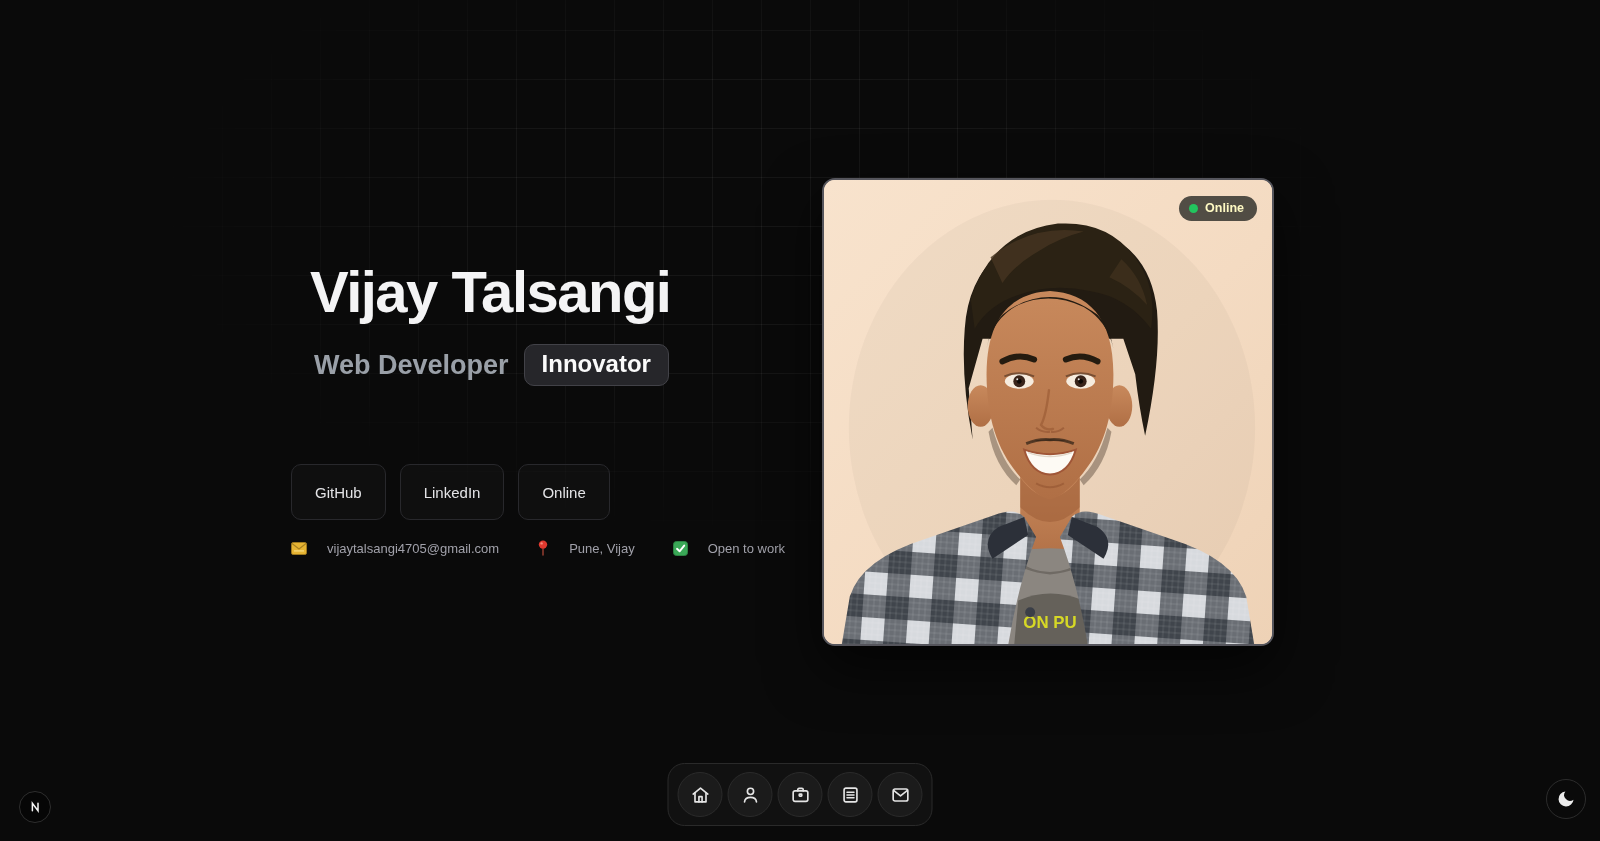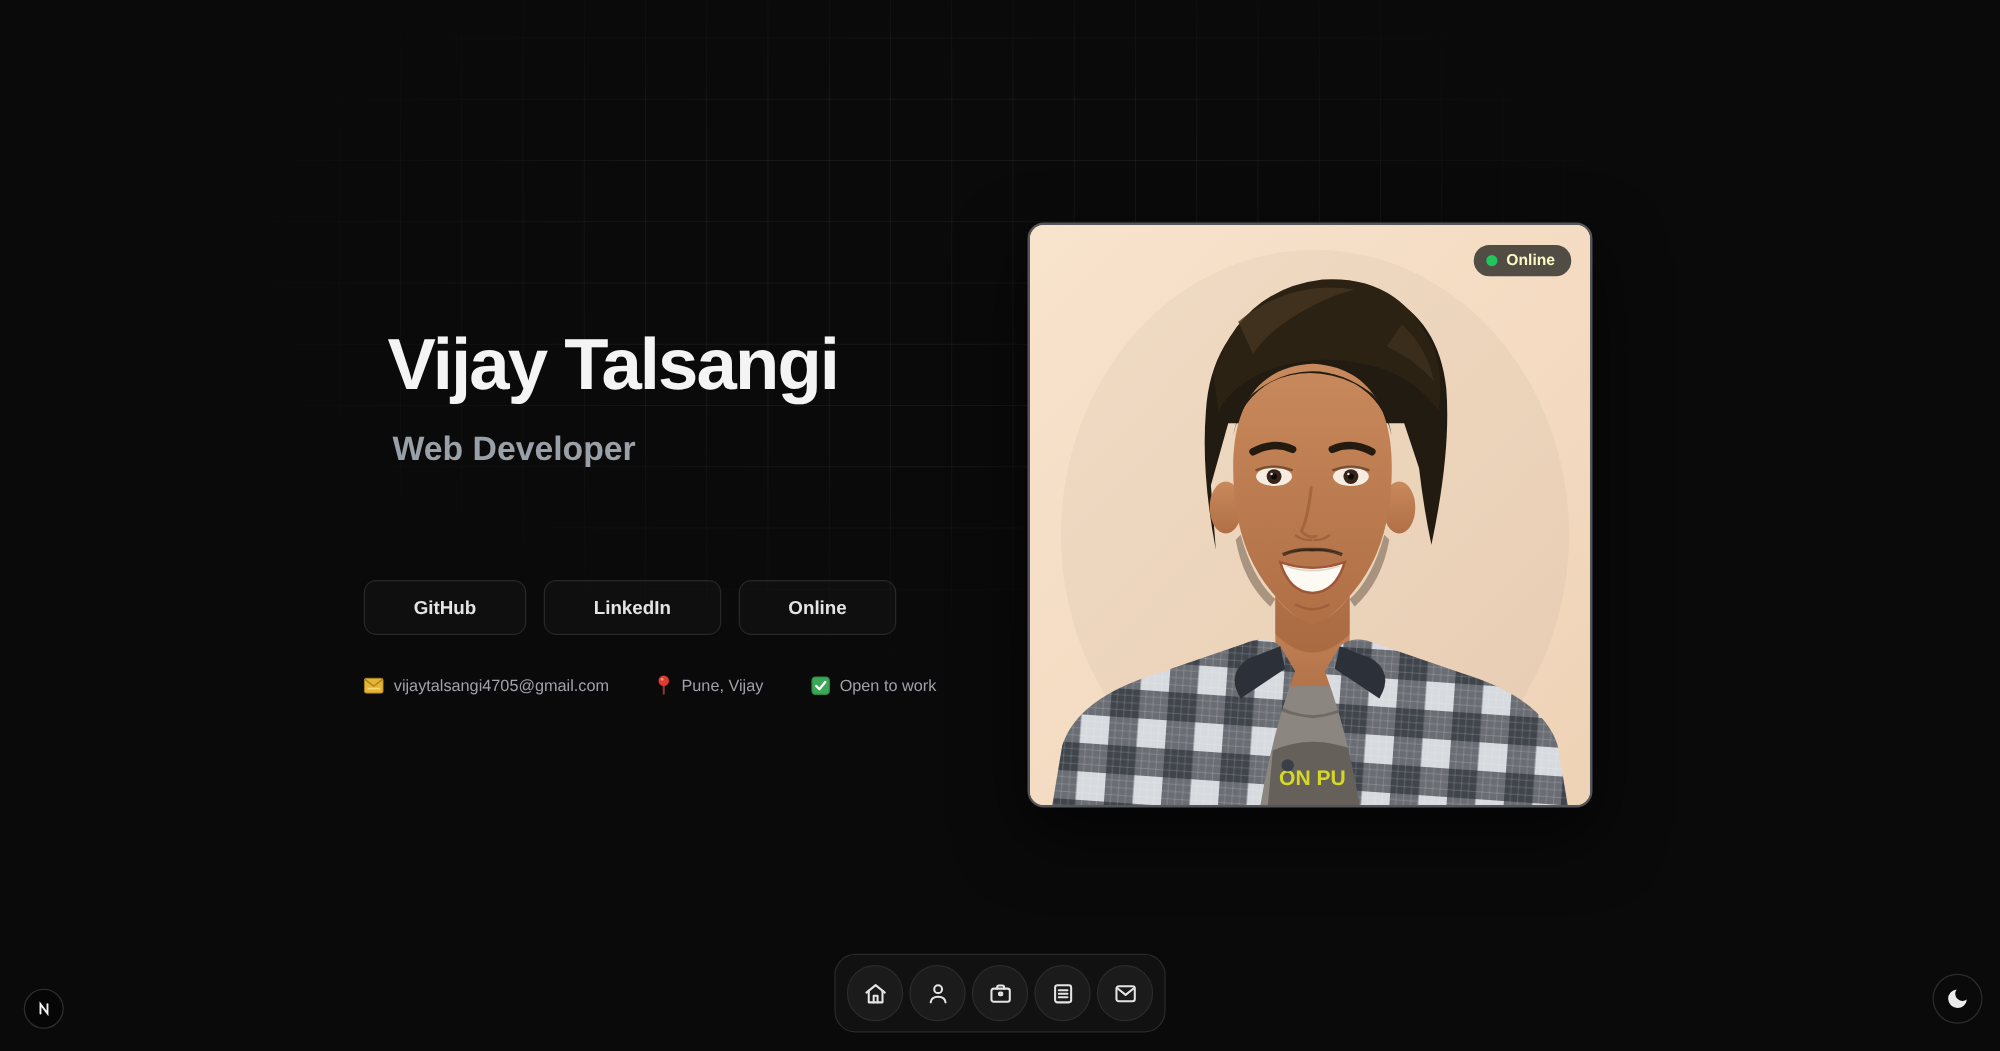--- a/index.html
+++ b/index.html
@@ -38,32 +38,32 @@
   }
   .hero-tagline {
     position:absolute; left:291px; top:408px;
     font-size:16.5px; color:#9ca3af;
   }
   .social-row {
     position:absolute; left:291px; top:464px;
     display:flex; gap:14px;
   }
   .social-btn {
-    height:44px; padding:0 39px; border-radius:10px;
+    height:56px; padding:0 23px; border-radius:10px;
     background:rgba(255,255,255,0.025);
     border:1px solid #28282c;
-    color:#e4e4e7; font-size:15px; font-weight:700;
+    color:#e4e4e7; font-size:15px; font-weight:400;
     font-family:"Liberation Sans", sans-serif;
     display:flex; align-items:center; cursor:pointer;
   }
   .contact-row {
     position:absolute; left:291px; top:540px;
     display:flex; align-items:center; gap:38px;
   }
-  .contact-item { display:flex; align-items:center; gap:8px;
+  .contact-item { display:flex; align-items:center; gap:20px;
     font-size:13px; color:#a1a1aa; }
   .contact-item svg { display:block; }
   
   .photo-card {
     position:absolute; left:822px; top:178px; width:452px; height:468px;
     border-radius:13px; border:2px solid #55555c;
     box-shadow:0 22px 55px rgba(0,0,0,0.65);
     overflow:hidden; background:#f4dcc4;
   }
   .photo-card svg.portrait { display:block; width:100%; height:100%; }
@@ -106,20 +106,21 @@
 <body>
 
 <div class="stage">
 
   <div class="grid-bg"></div>
 
   <h1 class="hero-name">Vijay Talsangi</h1>
 
   <div class="hero-subrow">
     <span class="hero-role">Web Developer</span>
+    <span class="hero-badge">Innovator</span>
   </div>
 
 
   <div class="social-row">
     <button class="social-btn">GitHub</button>
     <button class="social-btn">LinkedIn</button>
     <button class="social-btn">Online</button>
   </div>
 
   <div class="contact-row">

